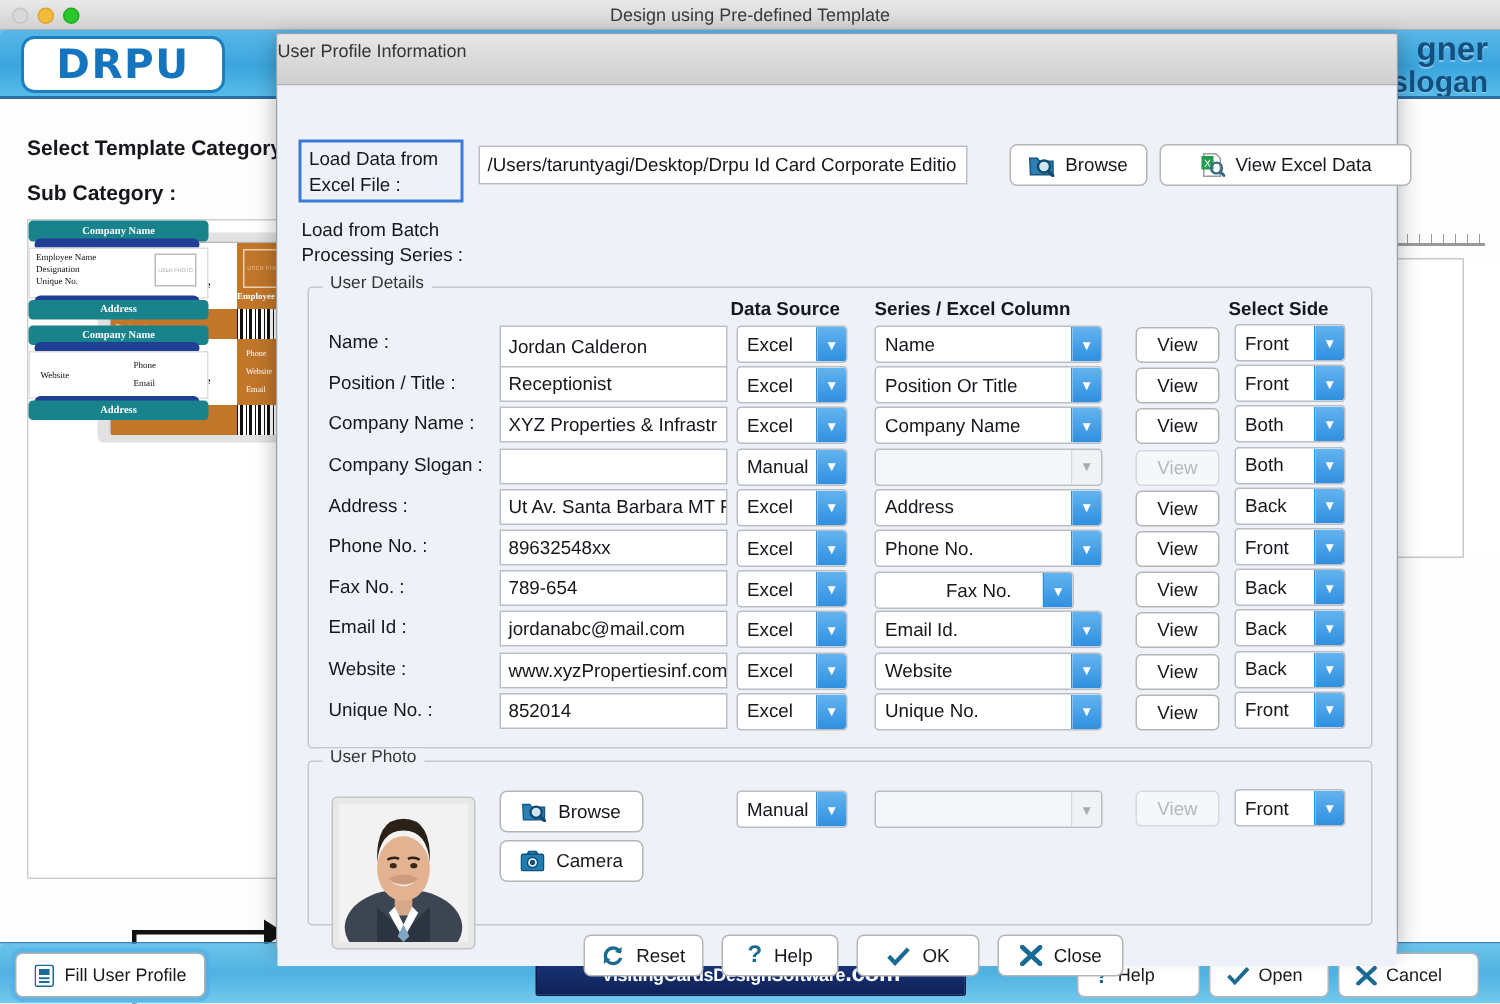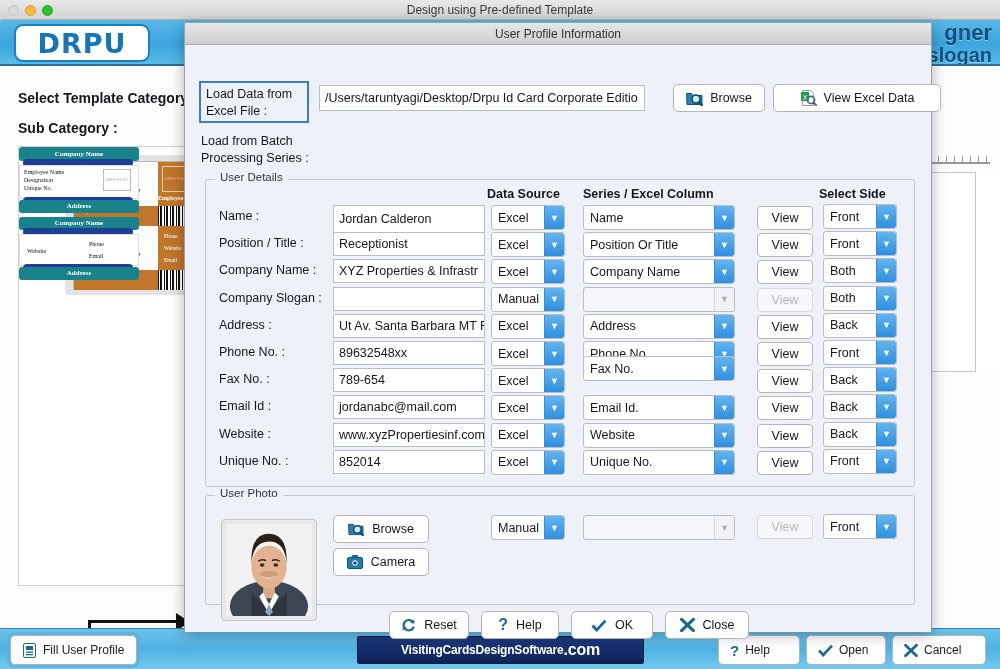--- a/index.html
+++ b/index.html
@@ -169,23 +169,23 @@
     font-size:12px; color:#1a1a1a;
   }
 
   
   .dialog{
     position:absolute; left:184px; top:22px; width:748px; height:610px;
     background:#f0f3f8; border:1px solid #9aa3ad;
     box-shadow:0 3px 14px rgba(0,0,0,.30);
   }
   .dlg-title{
-    height:22px; background:linear-gradient(#e6e6e6,#cfcfcf);
+    height:34px; background:linear-gradient(#e6e6e6,#cfcfcf);
     border-bottom:1px solid #b0b0b0;
-    text-align:center; line-height:22px; font-size:12px; color:#333;
+    line-height:22px; font-size:12px; color:#333;
   }
   .dlg-body{ position:relative; height:587px; background:#eef2f8; }
 
   .lbl{ font-size:12.5px; color:#16161d; }
   .lbl-box{
     position:absolute; left:14px; top:36px; width:110px; height:42px;
     border:2px solid #3a7ad9; background:#eef2f8;
     padding:3px 5px; line-height:17px; font-size:12.5px; color:#16161d;
   }
   .lbl2{ position:absolute; left:16px; top:88px; line-height:17px; }
@@ -535,21 +535,21 @@
           <div class="sel" style="left: 638px; top: 295px; width: 74px; position: absolute;">
             <span>Front</span>
             <span class="arrow">▼</span>
           </div>
           <div class="lbl" style="position: absolute; left: 34px; top: 327.2px;">Fax No. :</div>
           <div class="txtfield" style="left: 148px; top: 323.2px; width: 152px; height: 24px; position: absolute;">789-654</div>
           <div class="sel" style="left: 306px; top: 323.2px; width: 74px; position: absolute;">
             <span>Excel</span>
             <span class="arrow">▼</span>
           </div>
-          <div class="sel" style="left: 398px; top: 311px; width: 152px; position: absolute;">
+          <div class="sel" style="left: 398px; top: 324px; width: 133px; position: absolute; justify-content: center;">
             <span>Fax No.</span>
             <span class="arrow">▼</span>
           </div>
           <div class="view-btn" style="left: 572px; top: 324.2px; position: absolute;">View</div>
           <div class="sel" style="left: 638px; top: 322.2px; width: 74px; position: absolute;">
             <span>Back</span>
             <span class="arrow">▼</span>
           </div>
           <div class="lbl" style="position: absolute; left: 34px; top: 354.4px;">Email Id :</div>
           <div class="txtfield" style="left: 148px; top: 350.4px; width: 152px; height: 24px; position: absolute;">jordanabc@mail.com</div>

